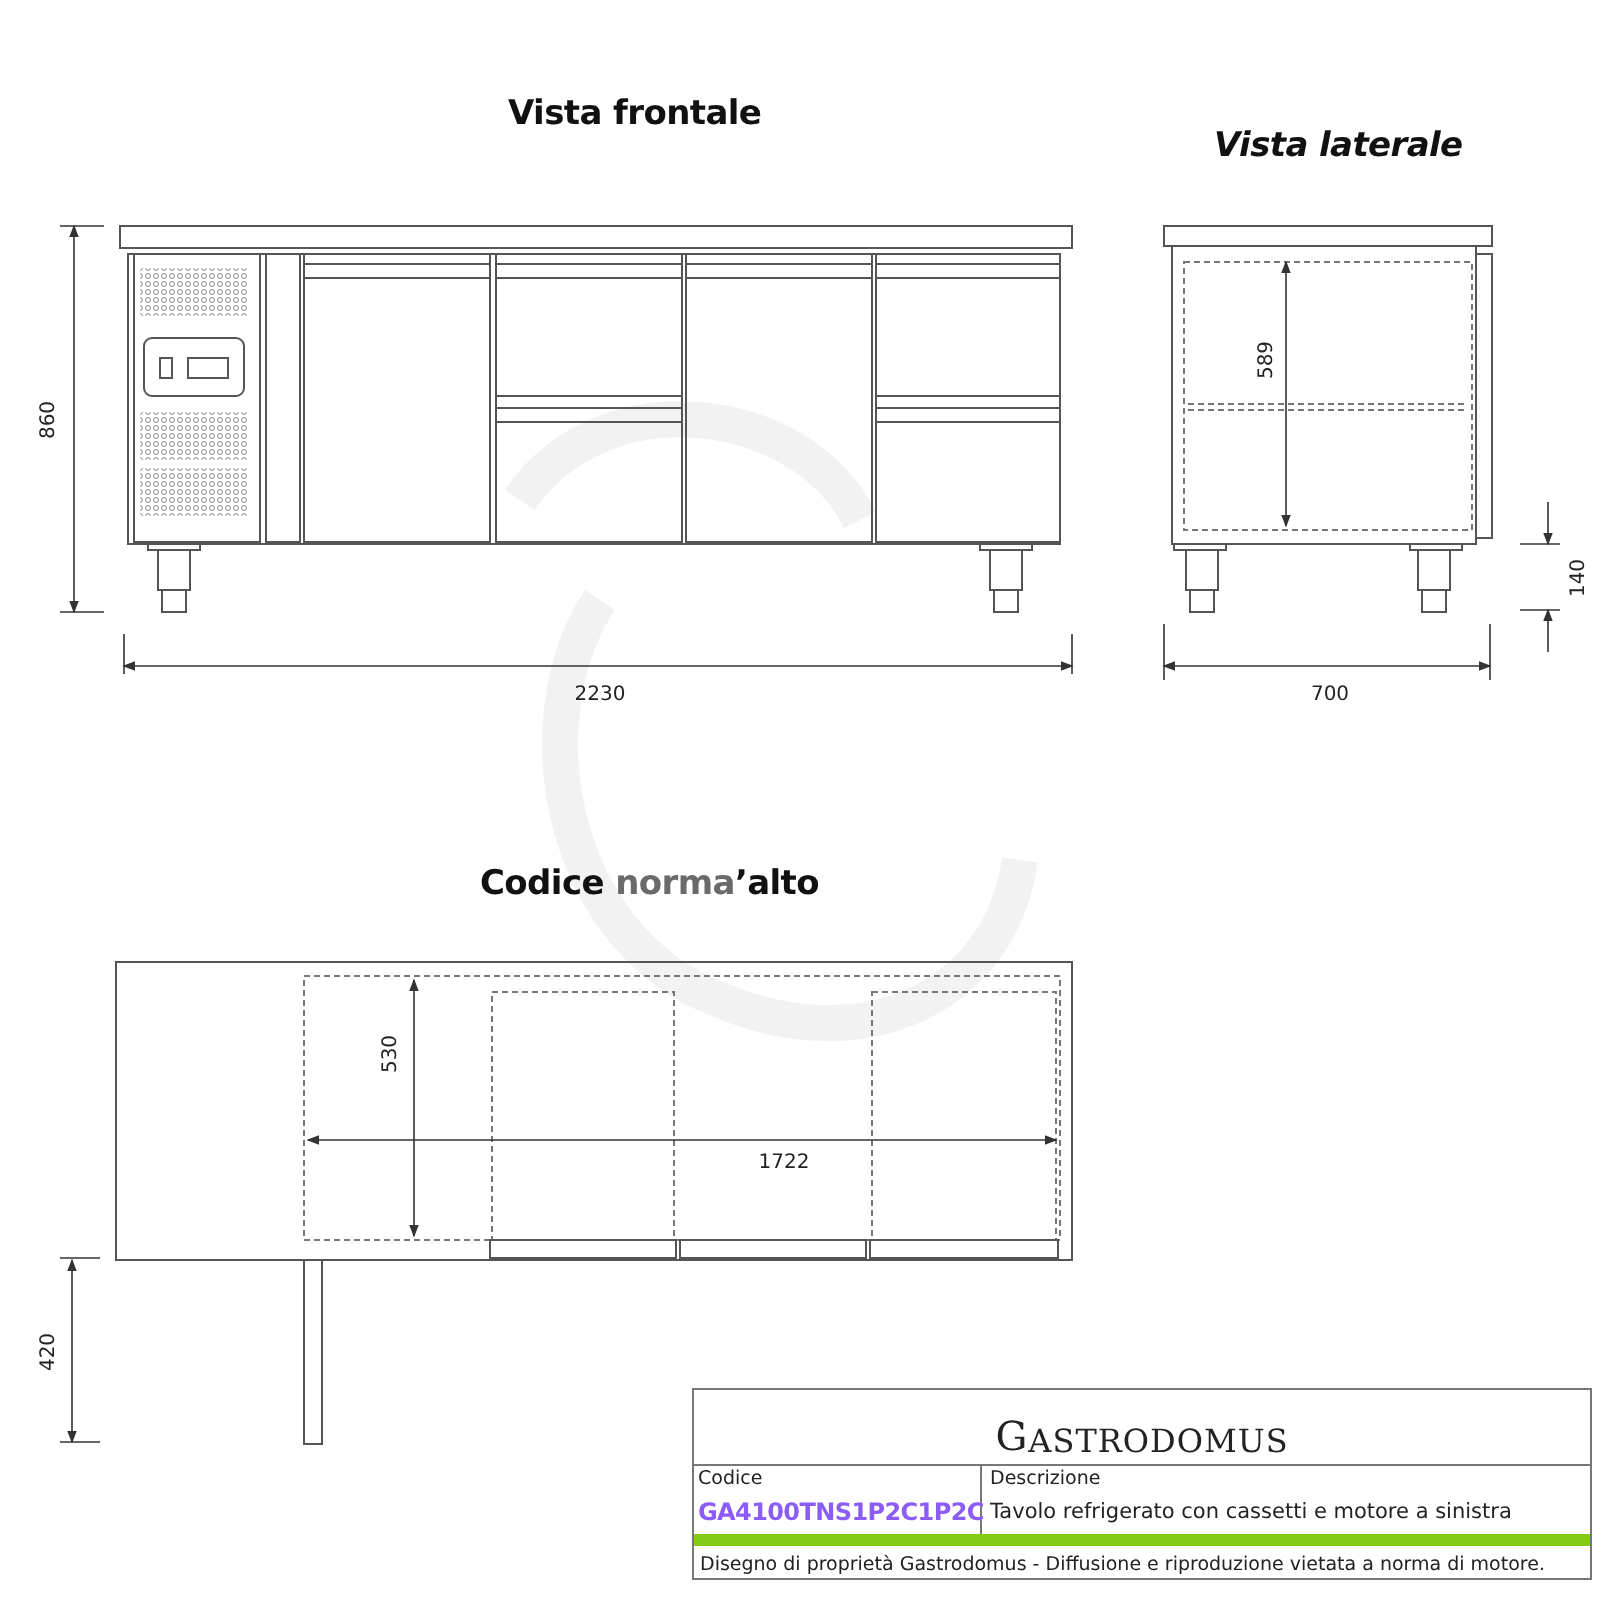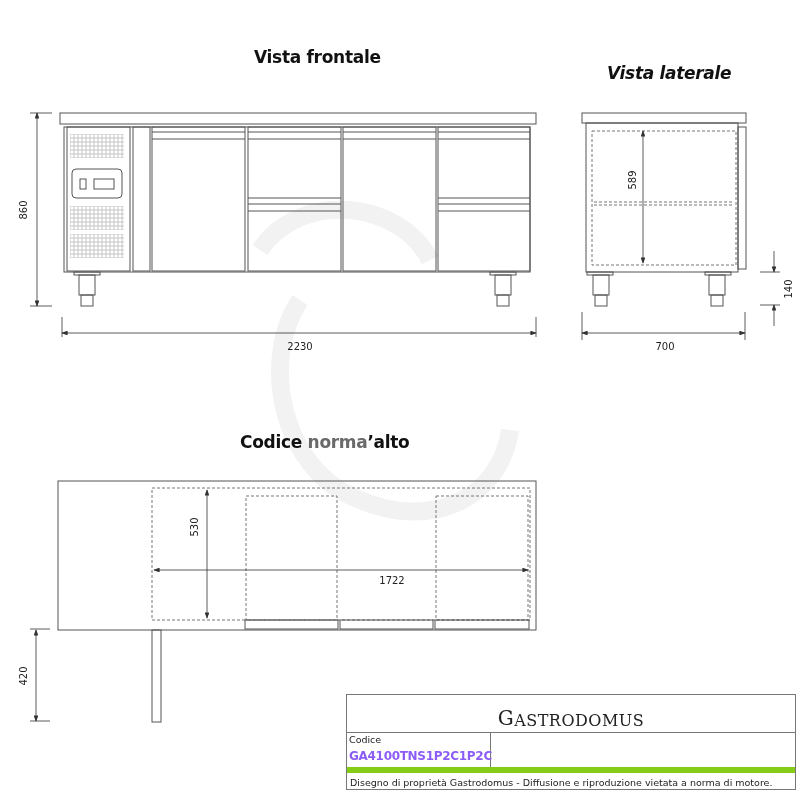--- a/index.html
+++ b/index.html
@@ -153,15 +153,19 @@
 <div class="tb">
   <div class="tb-logo">
     <span class="big">G</span>
       <span>ASTRODOMUS</span>
   </div>
   <div class="tb-row">
     <div class="tb-code">
       <div class="lbl">Codice</div>
       <div class="code">GA4100TNS1P2C1P2C</div>
     </div>
+    <div class="tb-desc">
+      <div class="lbl">Descrizione</div>
+      <div class="desc">Tavolo refrigerato con cassetti e motore a sinistra</div>
+    </div>
   </div>
   <div class="tb-foot">Disegno di proprietà Gastrodomus - Diffusione e riproduzione vietata a norma di motore.</div>
 </div>
 
 </body></html>

